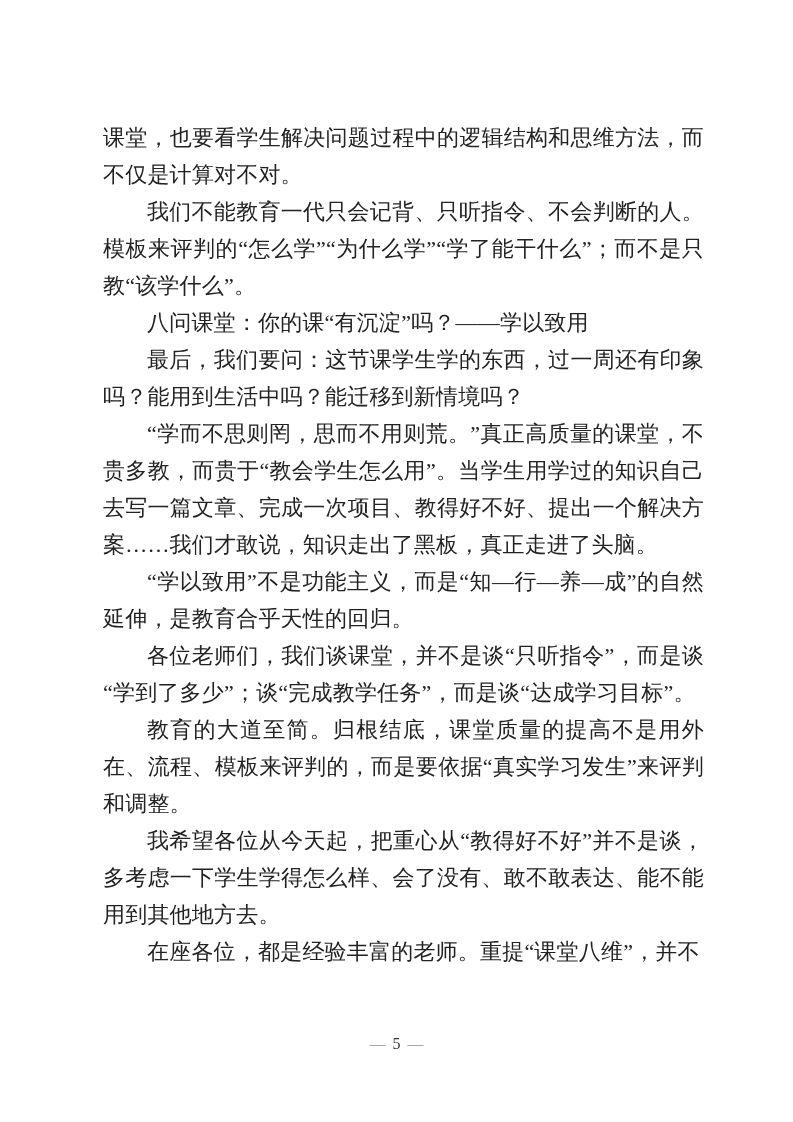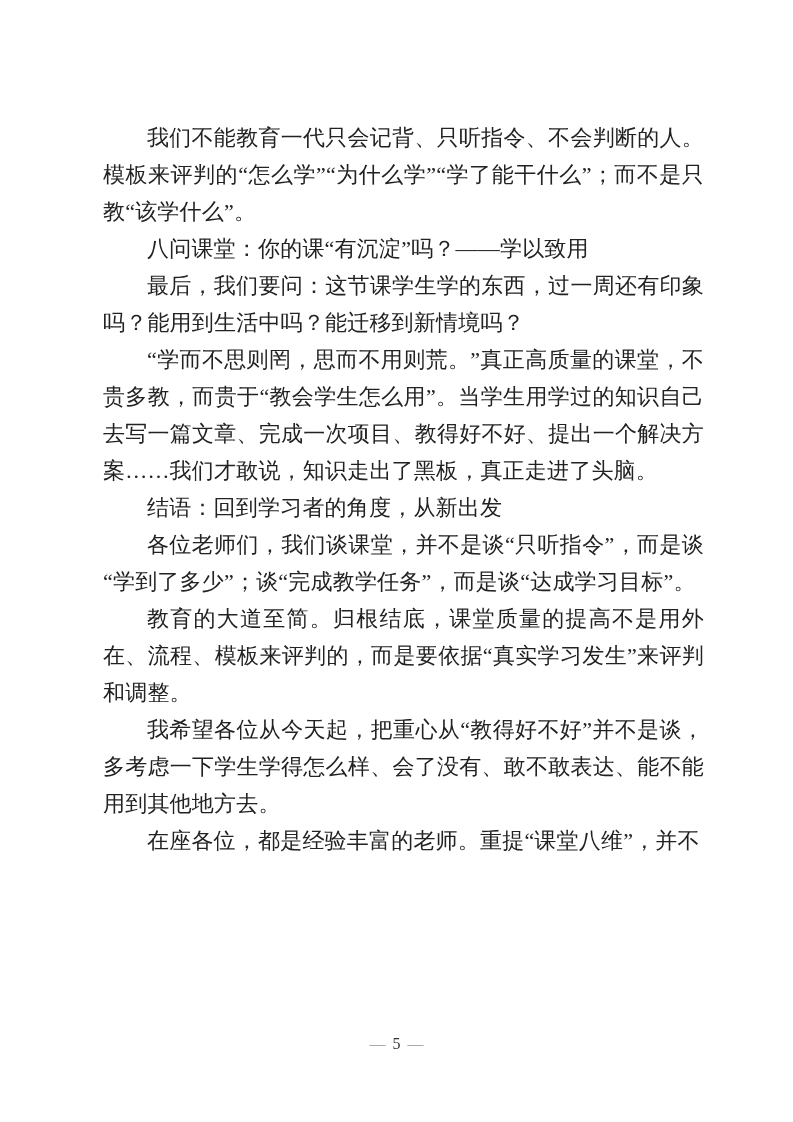--- a/index.html
+++ b/index.html
@@ -55,25 +55,26 @@
     color: #333333;
   }
 </style>
 </head>
 <body>
 
 <div class="page">
 
   <main class="doc-body">
 
+  <p class="no-indent">课堂，也要看学生解决问题过程中的逻辑结构和思维方法，而不仅是计算对不对。</p>
       <p class="">我们不能教育一代只会记背、只听指令、不会判断的人。模板来评判的“怎么学”“为什么学”“学了能干什么”；而不是只教“该学什么”。</p>
       <p class="">八问课堂：你的课“有沉淀”吗？——学以致用</p>
       <p class="">最后，我们要问：这节课学生学的东西，过一周还有印象吗？能用到生活中吗？能迁移到新情境吗？</p>
       <p class="">“学而不思则罔，思而不用则荒。”真正高质量的课堂，不贵多教，而贵于“教会学生怎么用”。当学生用学过的知识自己去写一篇文章、完成一次项目、教得好不好、提出一个解决方案……我们才敢说，知识走出了黑板，真正走进了头脑。</p>
-      <p class="">结语：回到学习者的角度，从新出发</p>
+      <p class="">“学以致用”不是功能主义，而是“知—行—养—成”的自然延伸，是教育合乎天性的回归。</p>
       <p class="">各位老师们，我们谈课堂，并不是谈“只听指令”，而是谈“学到了多少”；谈“完成教学任务”，而是谈“达成学习目标”。</p>
       <p class="">教育的大道至简。归根结底，课堂质量的提高不是用外在、流程、模板来评判的，而是要依据“真实学习发生”来评判和调整。</p>
       <p class="">我希望各位从今天起，把重心从“教得好不好”并不是谈，多考虑一下学生学得怎么样、会了没有、敢不敢表达、能不能用到其他地方去。</p>
       <p class="">在座各位，都是经验丰富的老师。重提“课堂八维”，并不</p>
     </main>
 
   <div class="page-footer">
     <span class="dash">—</span><span class="num">5</span><span class="dash">—</span>
   </div>
 

